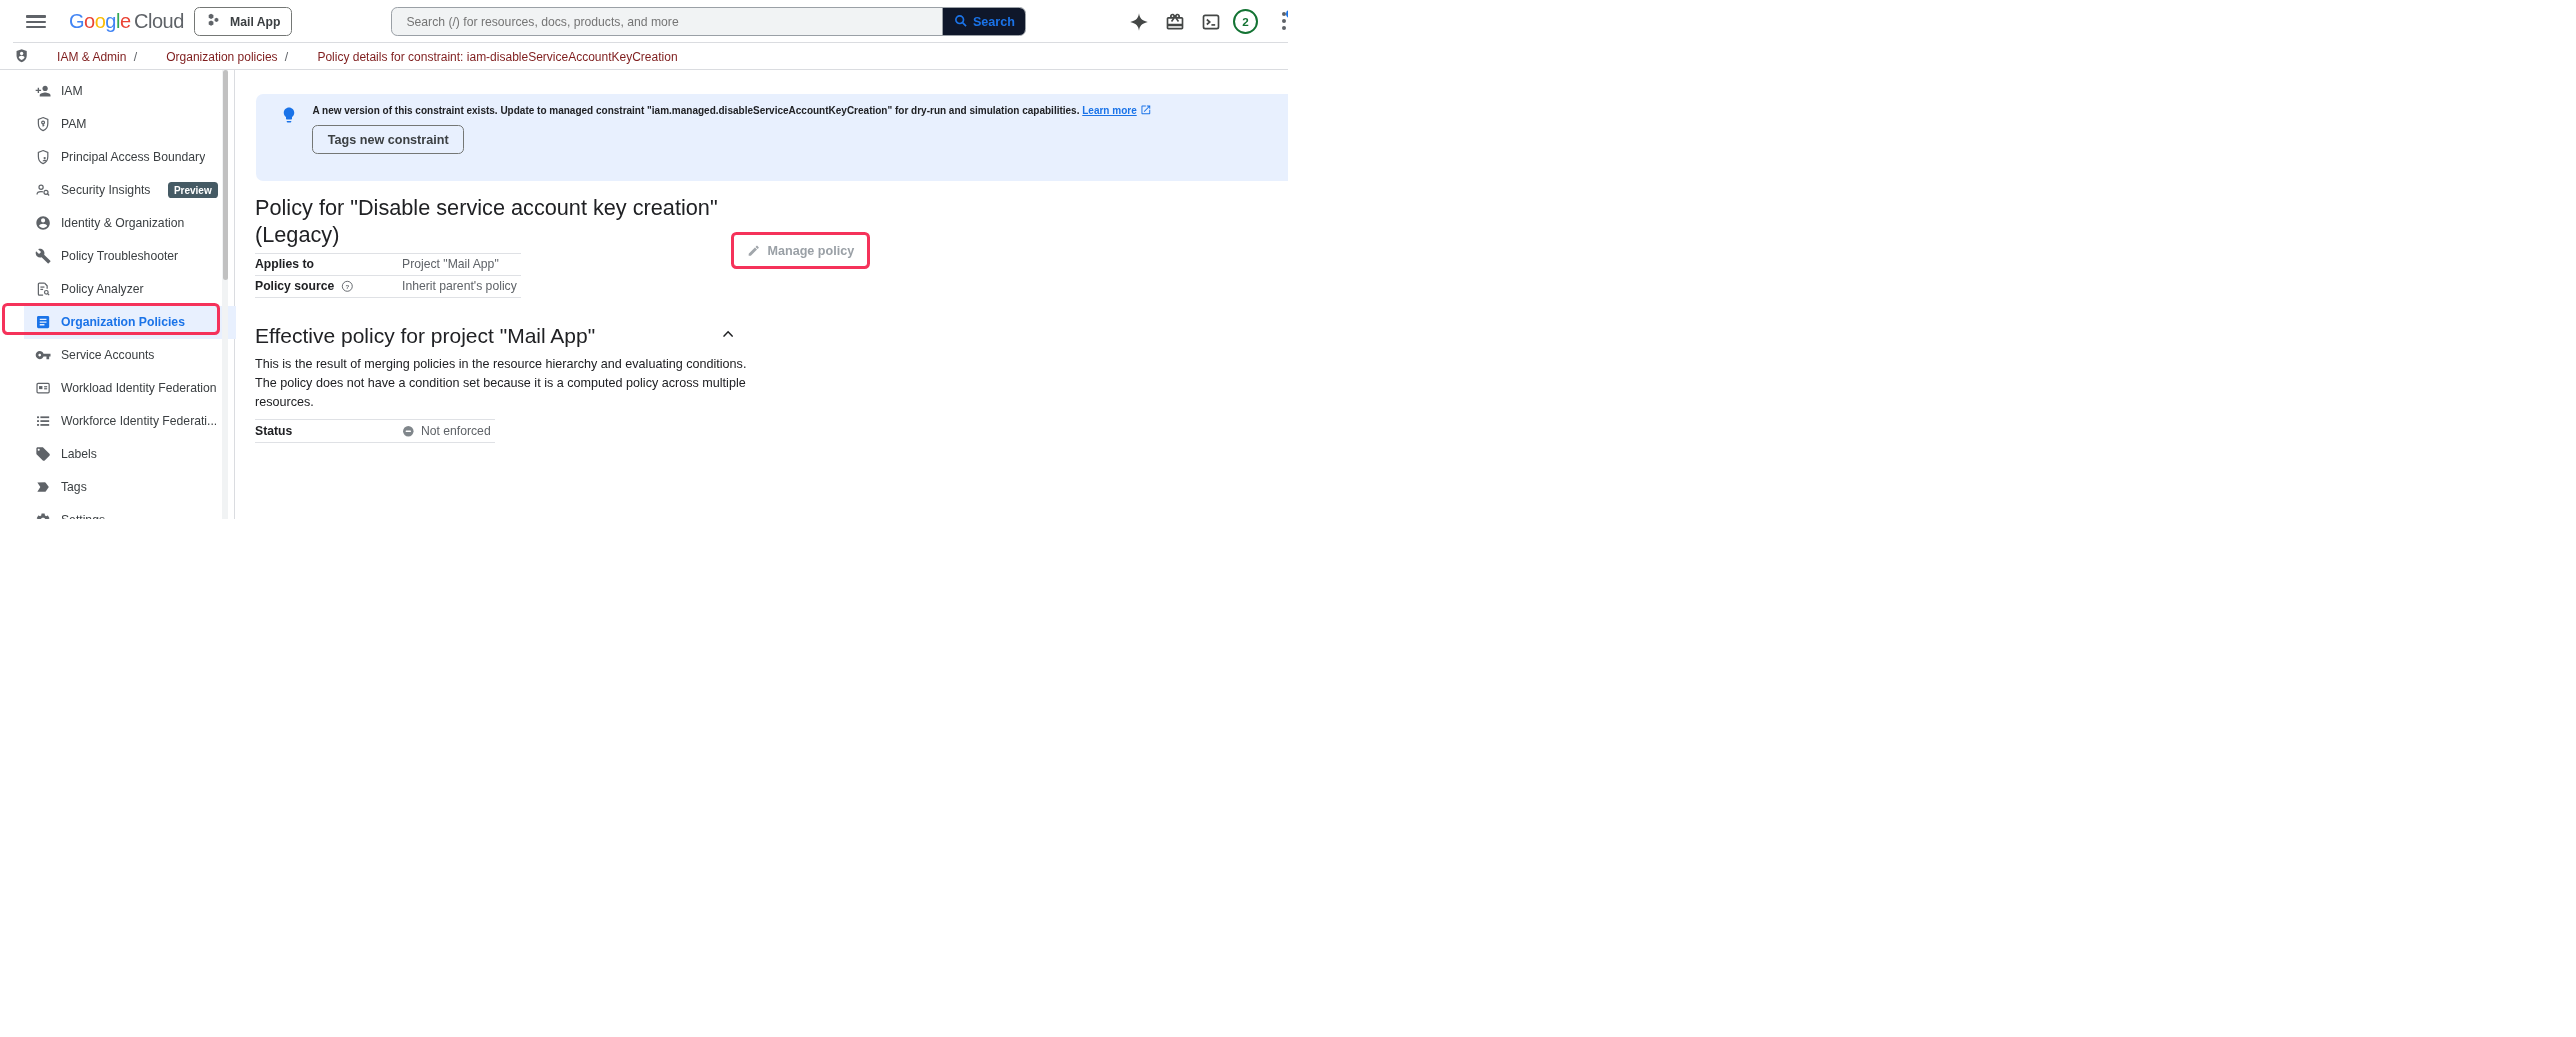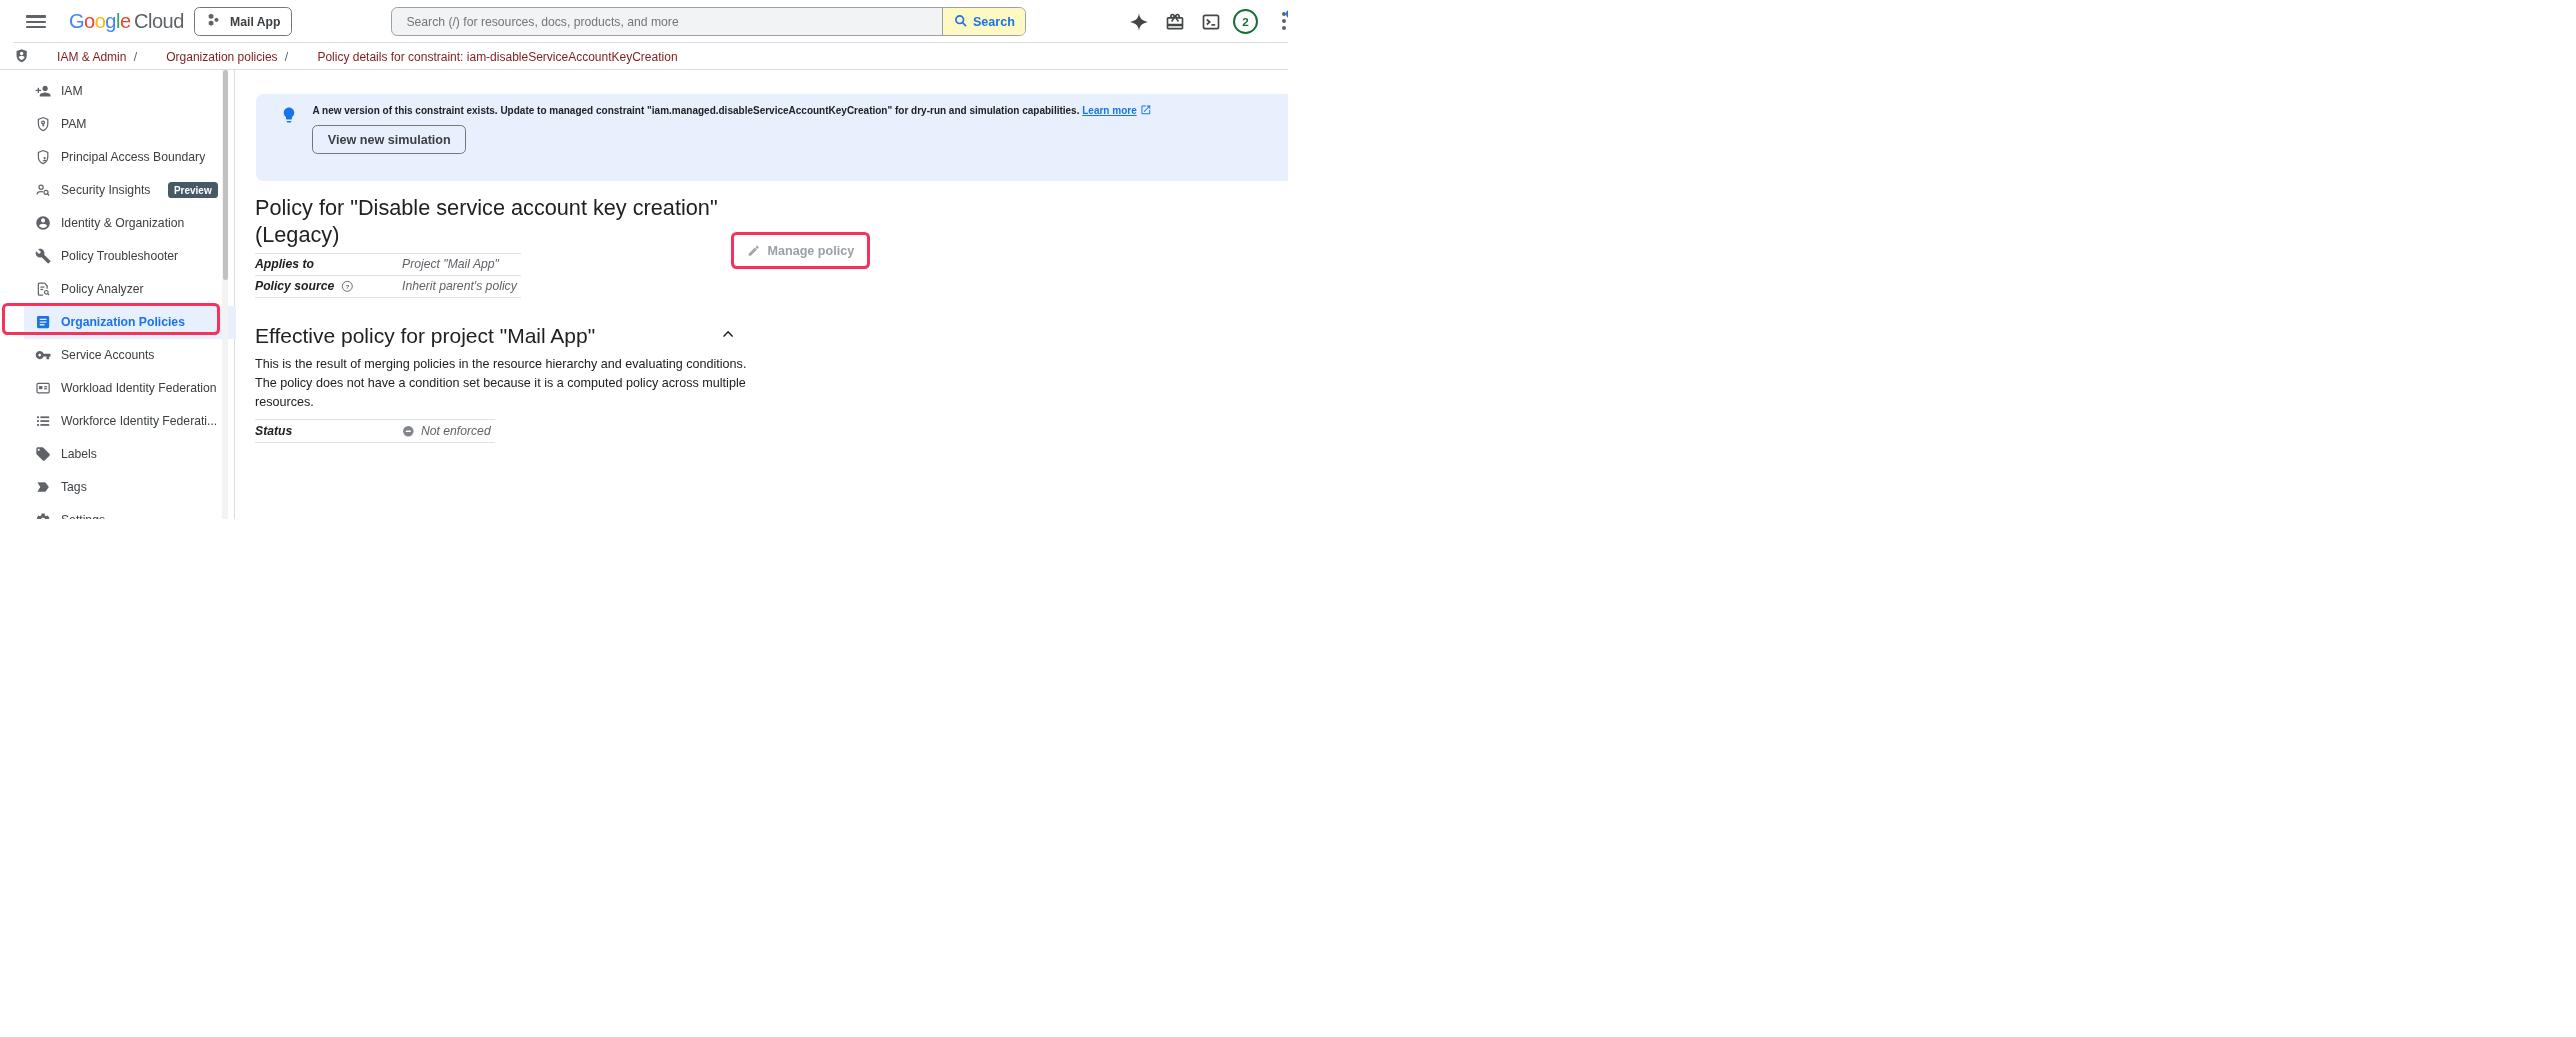--- a/index.html
+++ b/index.html
@@ -11,21 +11,21 @@
   .topbar { position:absolute; left:13px; top:0; width:1288px; height:43px; background:#fff; border-bottom:0.9px solid #dadce0; z-index:5; }
   .hamburger { position:absolute; left:12.6px; top:12.6px; width:20px; height:18px; cursor:pointer; }
   .hamburger span { display:block; height:2.3px; background:#5f6368; margin:2.9px 0; border-radius:0.9px; }
   .logo { position:absolute; left:56px; top:10px; font-size:20px; letter-spacing:-0.5px; white-space:nowrap; }
   .logo .cloud { color:#5f6368; margin-left:3.6px; }
   .proj-btn { position:absolute; left:181px; top:7.2px; height:29px; min-width:91px; border:0.9px solid #747775; border-radius:5.4px; background:#fff; display:flex; align-items:center; padding:0 10.8px; gap:8.1px; cursor:pointer; }
   .proj-btn .label { font-size:12.2px; font-weight:bold; color:#3c4043; }
   .searchbar { position:absolute; left:378px; top:7.2px; width:635px; height:29px; border:0.9px solid #9aa0a6; border-radius:6.3px; display:flex; overflow:hidden; background:#f1f3f4; }
   .search-field { flex:1; display:flex; align-items:center; }
   .search-field input { width:100%; border:none; outline:none; background:transparent; font-family:Liberation Sans, sans-serif; font-size:12.2px; color:#5f6368; padding:0 14.4px; }
-  .search-btn { width:83px; background:#fef9c3; border-left:0.9px solid #9aa0a6; display:flex; align-items:center; justify-content:center; gap:4.5px; cursor:pointer; }
+  .search-btn { width:83px; background:#0f172a; border-left:0.9px solid #9aa0a6; display:flex; align-items:center; justify-content:center; gap:4.5px; cursor:pointer; }
   .search-btn .txt { color:#1a73e8; font-size:12.6px; font-weight:bold; }
   .tb-icon { position:absolute; top:11.7px; width:20px; height:20px; cursor:pointer; }
   .tb-icon svg { width:20px; height:20px; }
   .badge-2 { position:absolute; left:1220px; top:9px; width:25px; height:25px; border:2.3px solid #137333; border-radius:50%; display:flex; align-items:center; justify-content:center; font-size:11.7px; font-weight:bold; color:#137333; cursor:pointer; }
   .kebab { position:absolute; left:1262px; top:9px; width:18px; height:25px; cursor:pointer; }
   .kebab i { position:absolute; left:7.2px; width:4.1px; height:4.1px; background:#5f6368; border-radius:50%; }
   .kebab i:nth-child(1){top:2.7px;} .kebab i:nth-child(2){top:10px;} .kebab i:nth-child(3){top:17px;}
   .blue-dot { position:absolute; left:1273px; top:10px; width:8.1px; height:8.1px; background:#1a73e8; border-radius:50%; }
 
   
@@ -64,21 +64,21 @@
   .banner-link { color:#1a73e8; text-decoration:underline; cursor:pointer; }
   .launch-ic { display:inline-block; width:11.7px; height:11.7px; margin-left:3.6px; vertical-align:-1.8px; cursor:pointer; }
   .banner-btn { margin-top:6.3px; height:29px; padding:0 14.4px; background:transparent; border:0.9px solid #747775; border-radius:5.4px; font-family:inherit; font-size:12.6px; font-weight:bold; color:#3c4043; cursor:pointer; }
 
   .policy-heading { margin-top:13.5px; max-width:505px; font-size:21.7px; line-height:27px; font-weight:normal; color:#202124; }
   .manage-wrap { position:absolute; left:495px; top:162px; width:139px; height:37px; border:3.2px solid #f5325a; border-radius:5.4px; display:flex; align-items:center; justify-content:center; }
   .manage-btn { display:flex; align-items:center; gap:7.2px; background:none; border:none; font-family:inherit; font-size:12.6px; font-weight:bold; color:#9aa0a6; cursor:default; }
   .manage-btn svg { width:13.5px; height:13.5px; }
 
   .kv-table { margin-top:4.5px; width:266px; }
-  .kv-row { display:flex; align-items:center; border-top:0.9px solid #dfe1e5; min-height:22.6px;font-style:italic; }
+  .kv-row { display:flex; align-items:center; border-top:0.9px solid #dfe1e5; min-height:22.6px; }
   .kv-table .kv-row:last-child { border-bottom:0.9px solid #dfe1e5; }
   .kv-label { width:147px; font-size:12.2px; font-weight:bold; color:#202124; display:flex; align-items:center; gap:6.3px; }
   .kv-value { font-size:12.2px; color:#5f6368; display:flex; align-items:center; gap:6.3px; }
   .help-ic { width:12.6px; height:12.6px; cursor:pointer; }
 
   .section-row { margin-top:26px; width:484px; display:flex; align-items:center; justify-content:space-between; }
   .section-title { font-size:21px; font-weight:normal; color:#202124; }
   .collapse-btn { width:21.7px; height:21.7px; border:none; background:none; cursor:pointer; padding:0; }
   .collapse-btn svg { width:16.2px; height:16.2px; }
   .section-desc { margin-top:7.2px; width:492px; font-size:12.6px; line-height:19px; color:#202124; }
@@ -309,21 +309,21 @@
           <svg viewBox="0 0 24 24" fill="#1a73e8" width="18" height="18">
               <path d="M9 21c0 .55.45 1 1 1h4c.55 0 1-.45 1-1v-1H9v1zm3-19C8.14 2 5 5.14 5 9c0 2.38 1.19 4.47 3 5.74V17c0 .55.45 1 1 1h6c.55 0 1-.45 1-1v-2.26c1.81-1.27 3-3.36 3-5.74 0-3.86-3.14-7-7-7z"></path>
             </svg>
         </span>
         <div class="banner-body">
           <div class="banner-msg"><span>A new version of this constraint exists. Update to managed constraint "iam.managed.disableServiceAccountKeyCreation" for dry-run and simulation capabilities.</span>
             <span class="banner-link">Learn more</span><span class="launch-ic"><svg viewBox="0 0 24 24" fill="#1a73e8" width="11.7" height="11.7">
                   <path d="M19 19H5V5h7V3H5c-1.11 0-2 .9-2 2v14c0 1.1.89 2 2 2h14c1.1 0 2-.9 2-2v-7h-2v7zM14 3v2h3.59l-9.83 9.83 1.41 1.41L19 6.41V10h2V3h-7z"></path>
                 </svg></span>
           </div>
-          <button class="banner-btn">View new simulation</button>
+          <button class="banner-btn">Tags new constraint</button>
         </div>
       </div>
 
       <h1 class="policy-heading">Policy for "Disable service account key creation" (Legacy)</h1>
 
       <div class="kv-table" id="kv-table">
           <div class="kv-row">
             <span class="kv-label">Applies to</span>
             <span class="kv-value">Project "Mail App"</span>
           </div>

